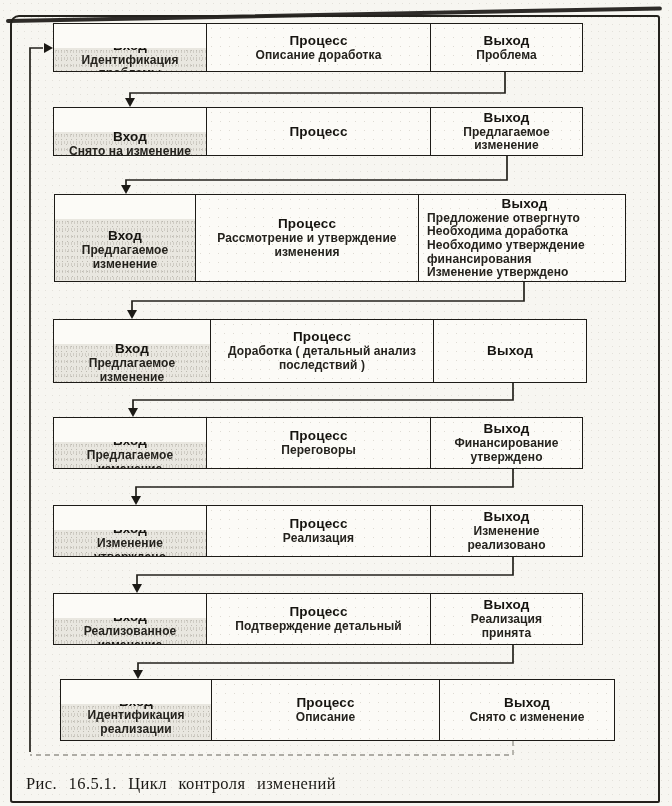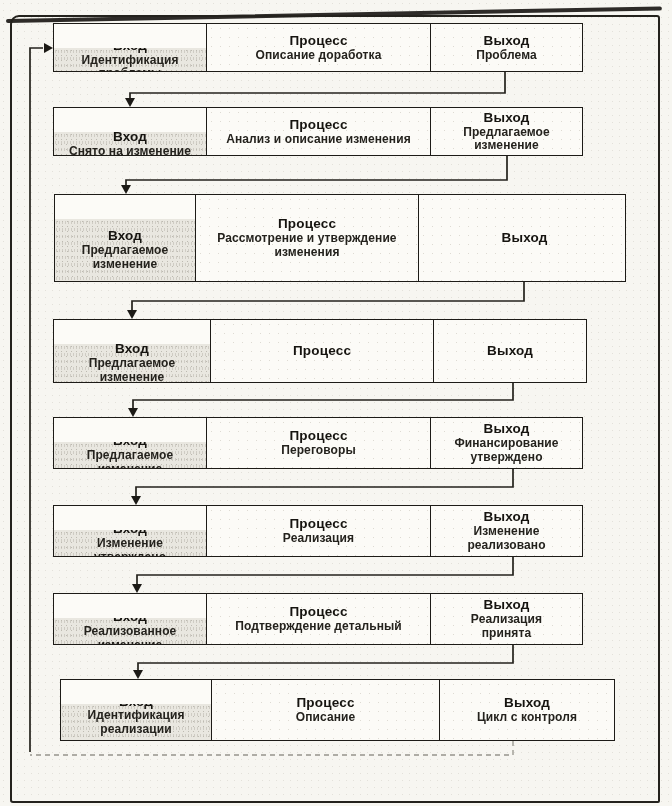--- a/index.html
+++ b/index.html
@@ -81,21 +81,20 @@
     </div>
   </div>
 
   <div class="row" style="left:53px;top:107px;width:530px;height:49px;grid-template-columns:152px 224px 1fr">
     <div class="cell input">
       <div class="hdr">Вход</div>
       <div class="txt">Снято на изменение</div>
     </div>
     <div class="cell">
       <div class="hdr">Процесс</div>
-      <div class="txt">Анализ и описание изменения</div>
     </div>
     <div class="cell">
       <div class="hdr">Выход</div>
       <div class="txt">Предлагаемое
 изменение</div>
     </div>
   </div>
 
   <div class="row" style="left:54px;top:194px;width:572px;height:88px;grid-template-columns:140px 223px 1fr">
     <div class="cell input">
@@ -103,31 +102,38 @@
       <div class="txt">Предлагаемое
 изменение</div>
     </div>
     <div class="cell">
       <div class="hdr">Процесс</div>
       <div class="txt">Рассмотрение и утверждение
 изменения</div>
     </div>
     <div class="cell left">
       <div class="hdr">Выход</div>
+      <div class="txt">Предложение отвергнуто
+Необходима доработка
+Необходимо утверждение
+финансирования
+Изменение утверждено</div>
     </div>
   </div>
 
   <div class="row" style="left:53px;top:319px;width:534px;height:64px;grid-template-columns:156px 223px 1fr">
     <div class="cell input">
       <div class="hdr">Вход</div>
       <div class="txt">Предлагаемое
 изменение</div>
     </div>
     <div class="cell">
       <div class="hdr">Процесс</div>
+      <div class="txt">Доработка ( детальный анализ
+последствий )</div>
     </div>
     <div class="cell">
       <div class="hdr">Выход</div>
     </div>
   </div>
 
   <div class="row" style="left:53px;top:417px;width:530px;height:52px;grid-template-columns:152px 224px 1fr">
     <div class="cell input">
       <div class="hdr">Вход</div>
       <div class="txt">Предлагаемое
@@ -184,18 +190,19 @@
       <div class="txt">Идентификация
 реализации
 подтверждена</div>
     </div>
     <div class="cell">
       <div class="hdr">Процесс</div>
       <div class="txt">Описание</div>
     </div>
     <div class="cell">
       <div class="hdr">Выход</div>
-      <div class="txt">Цикл с контроля</div>
-    </div>
-  </div>
-
+      <div class="txt">Снято с изменение</div>
+    </div>
+  </div>
+
+  <div class="caption">Рис.  16.5.1.  Цикл  контроля  изменений</div>
 
 </div>
 
 </body></html>

